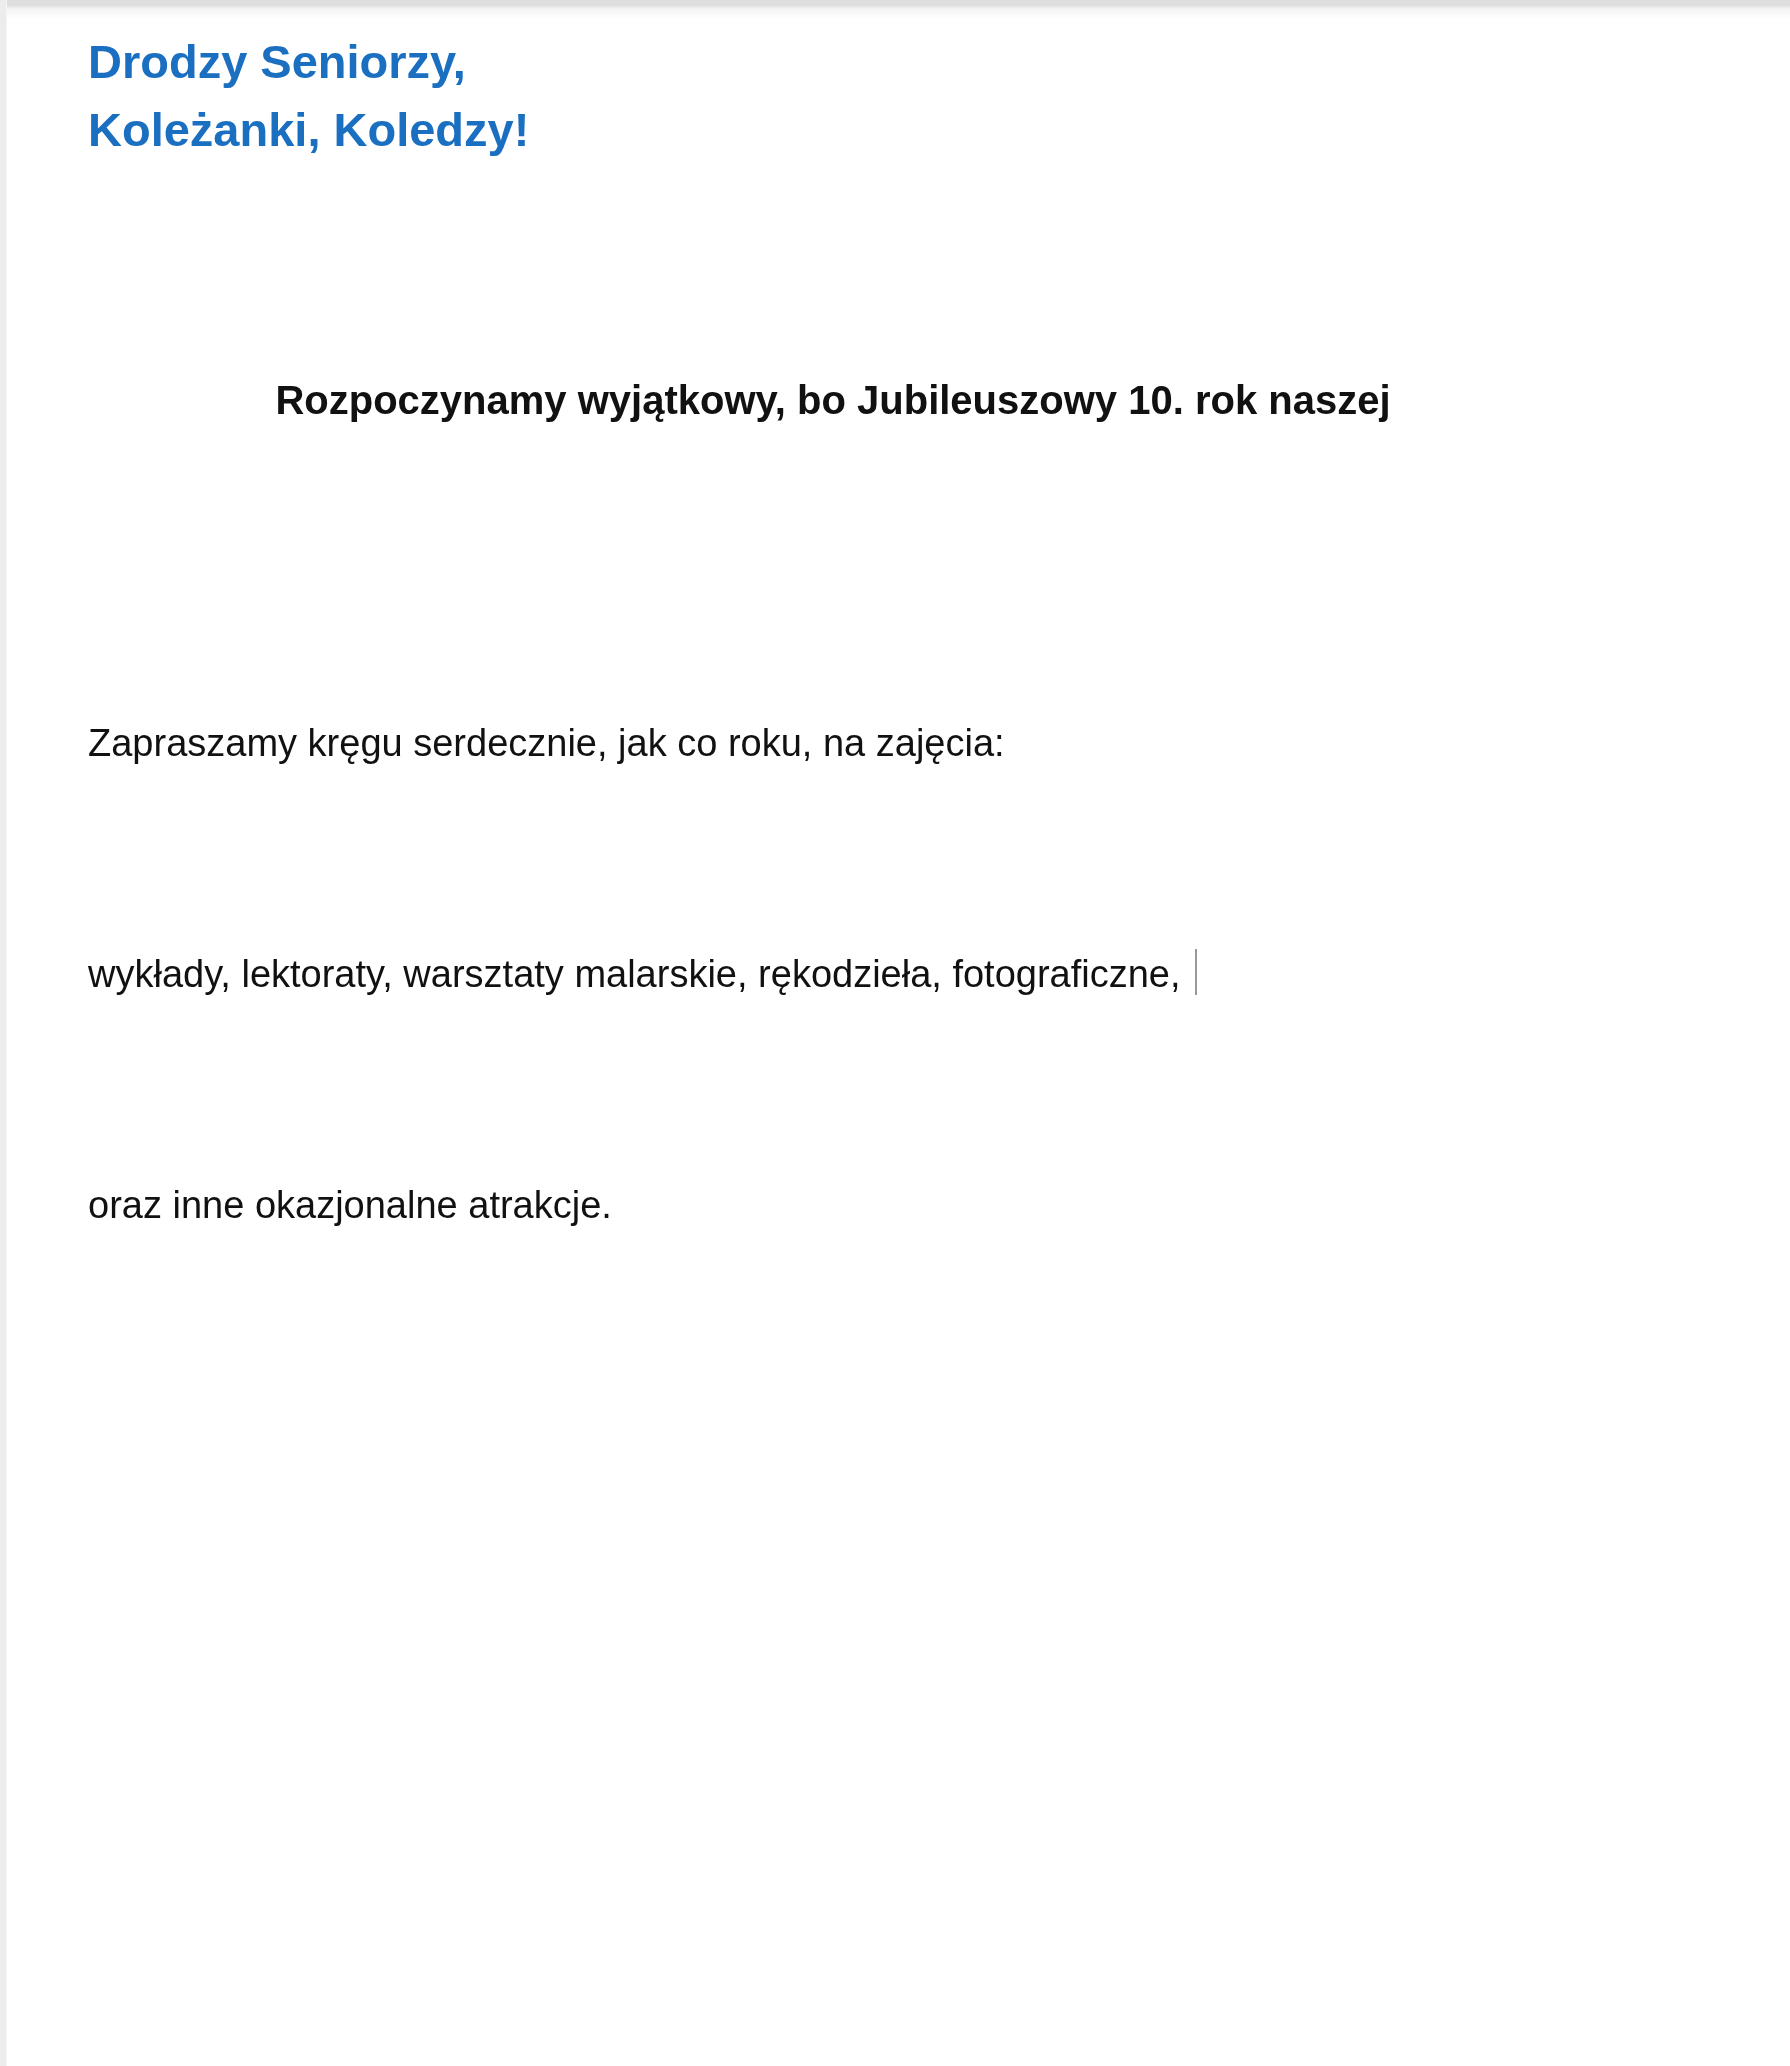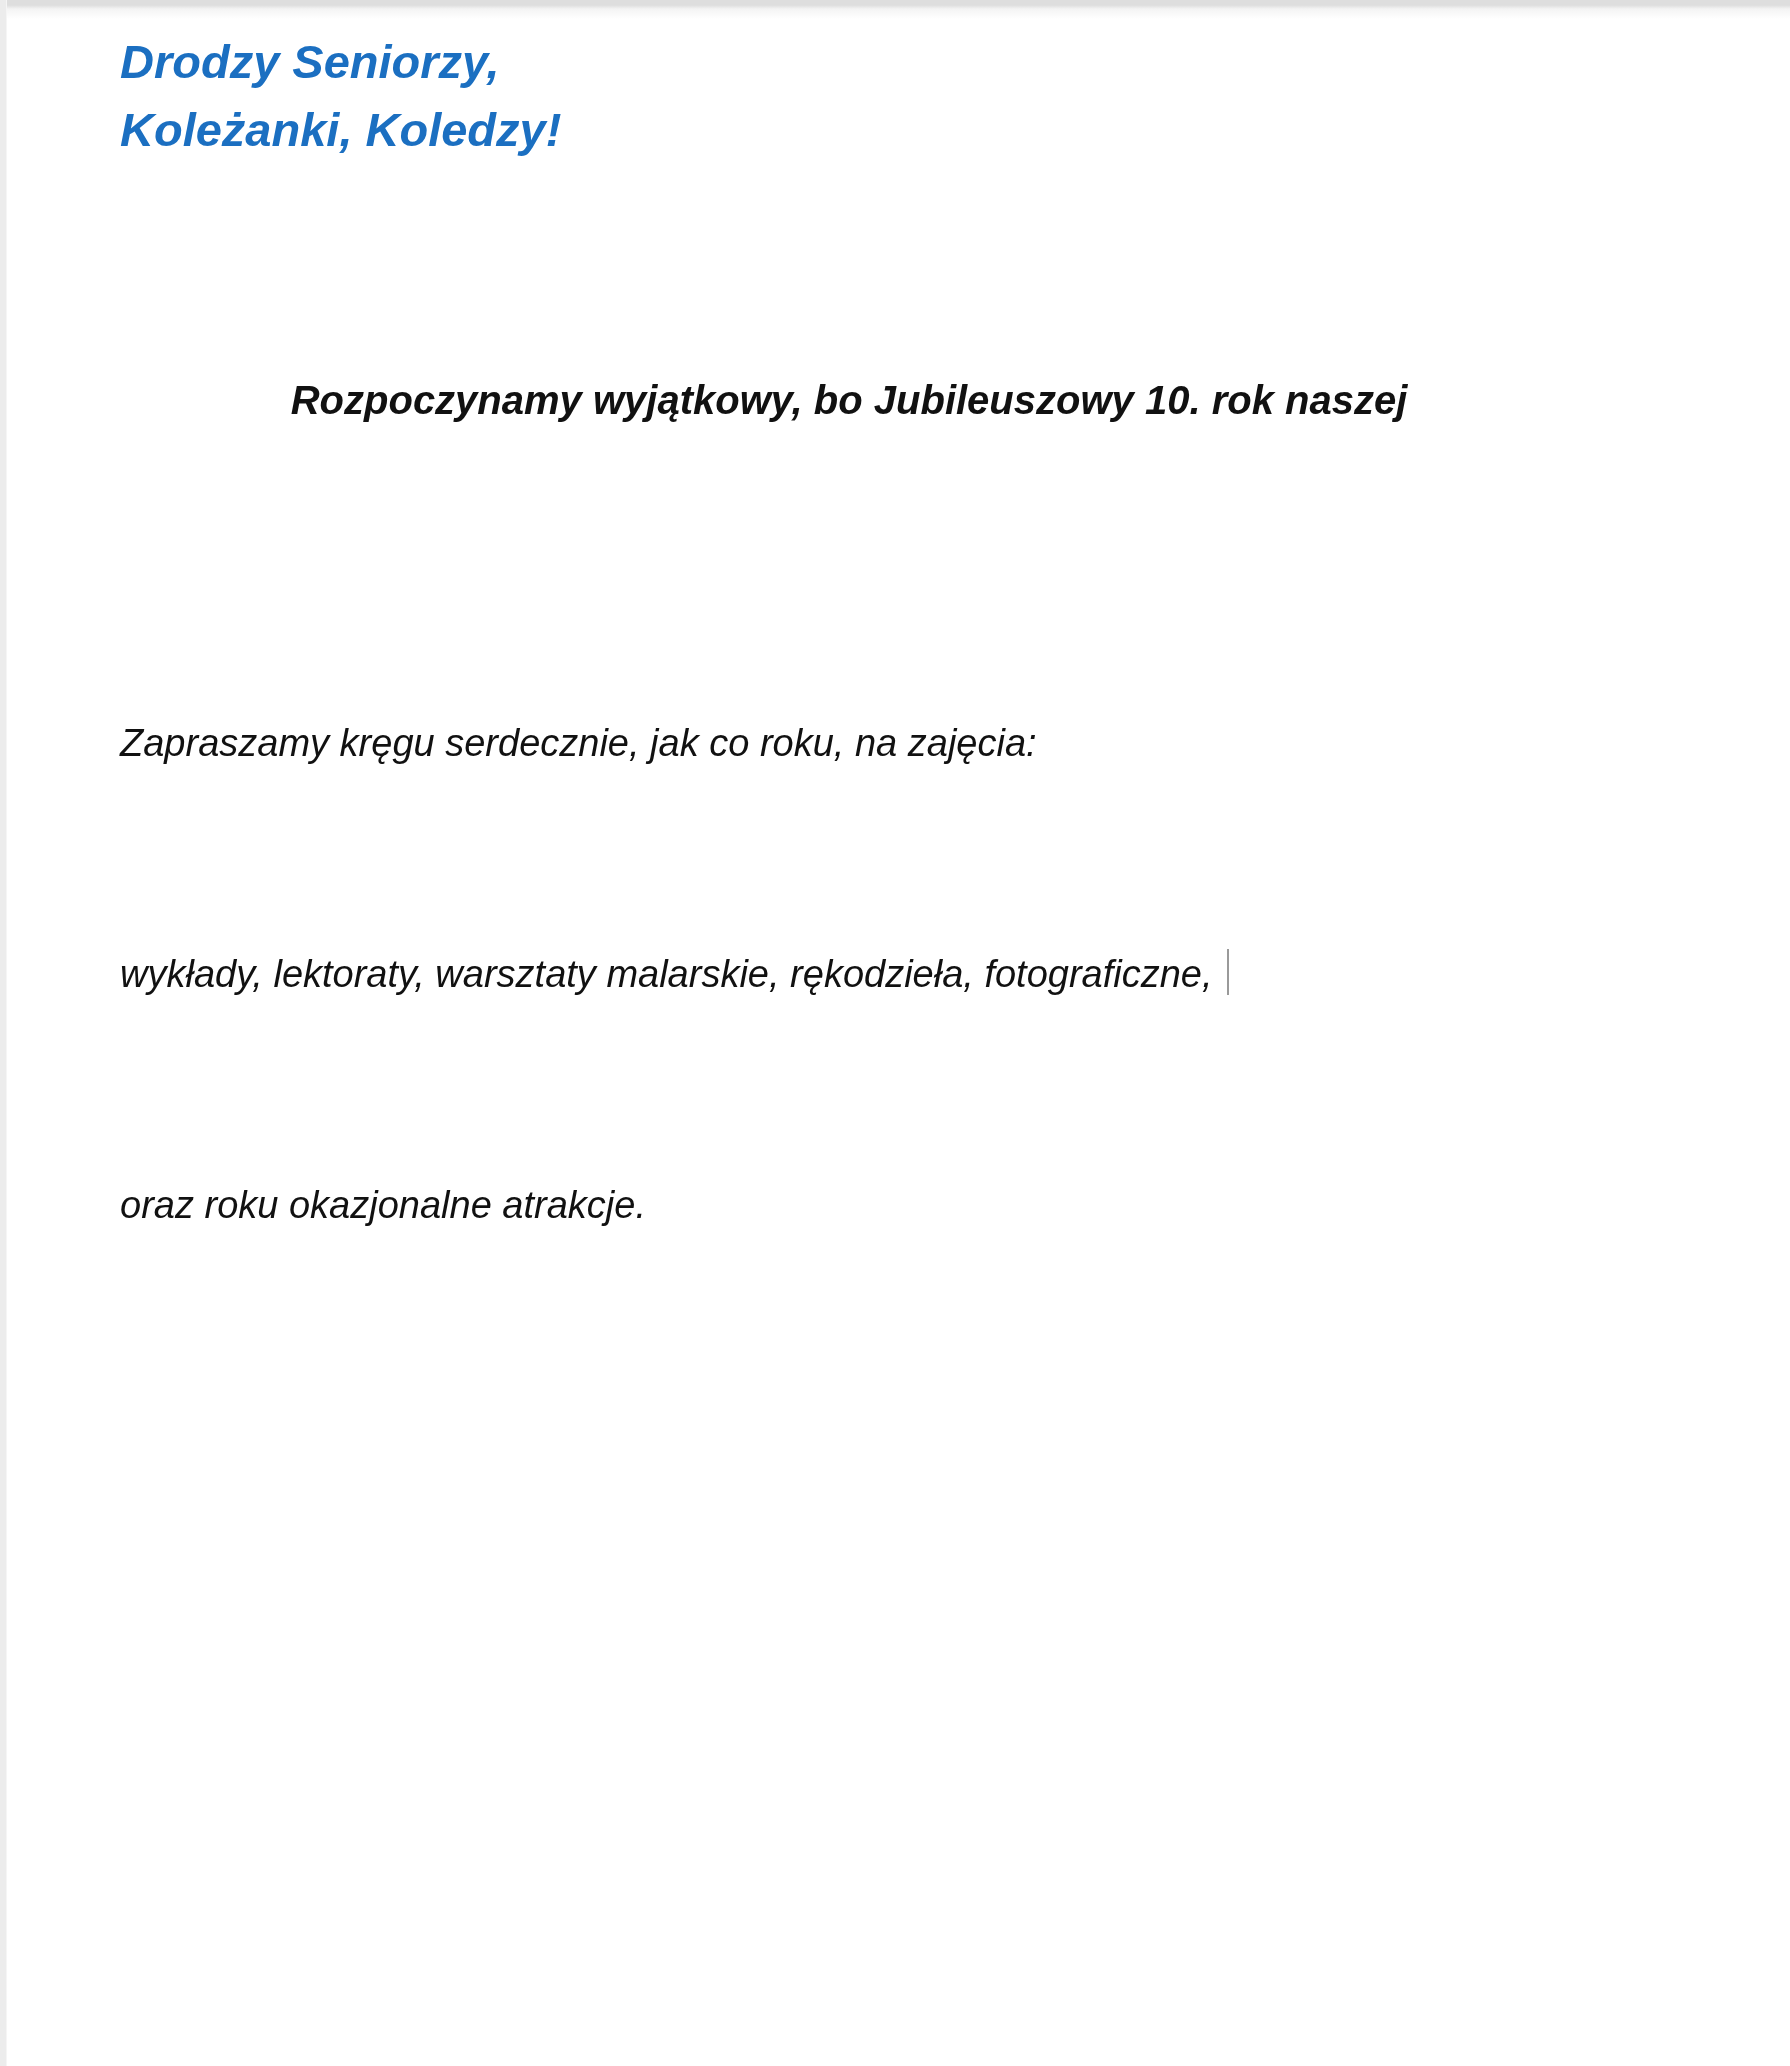--- a/index.html
+++ b/index.html
@@ -20,22 +20,21 @@
     position: absolute; top: 0; left: 0; right: 0; height: 19px;
     background: linear-gradient(to bottom, #dedede 0px, #dedede 5.1px, #f4f4f4 9px, #ffffff 19px);
   }
   .edge-left {
     position: absolute; top: 0; left: 0; bottom: 0; width: 5.8px;
     background: #ececec;
     border-right: 1.3px solid #f5f5f5;
   }
   .content {
     position: relative;
-    padding: 35px 212px 0 120px;
-    font-style: italic;
+    padding: 35px 212px 0 88px;
   }
   .greeting {
     color: var(--heading-blue, #1b6fc1);
     font-weight: bold;
     font-size: 47px;
   }
   .greeting-line1 { line-height: 1.15; }
   .greeting-line2 { margin-top: 14px; line-height: 1.15; }
 
   .intro-bold {
@@ -70,17 +69,17 @@
     <div class="greeting-line2">Koleżanki, Koledzy!</div>
   </div>
 
   <div class="intro-bold">
     <div>Rozpoczynamy wyjątkowy, bo Jubileuszowy 10. rok naszej</div>
   </div>
 
   <div class="loose block-activities">
     <div>Zapraszamy kręgu serdecznie, jak co roku, na zajęcia:</div>
     <div><span>wykłady, lektoraty, warsztaty malarskie, rękodzieła, fotograficzne,</span><span class="caret"></span></div>
-    <div>oraz roku okazjonalne atrakcje.</div>
+    <div>oraz inne okazjonalne atrakcje.</div>
   </div>
 
 </div>
 
 
 </body></html>

